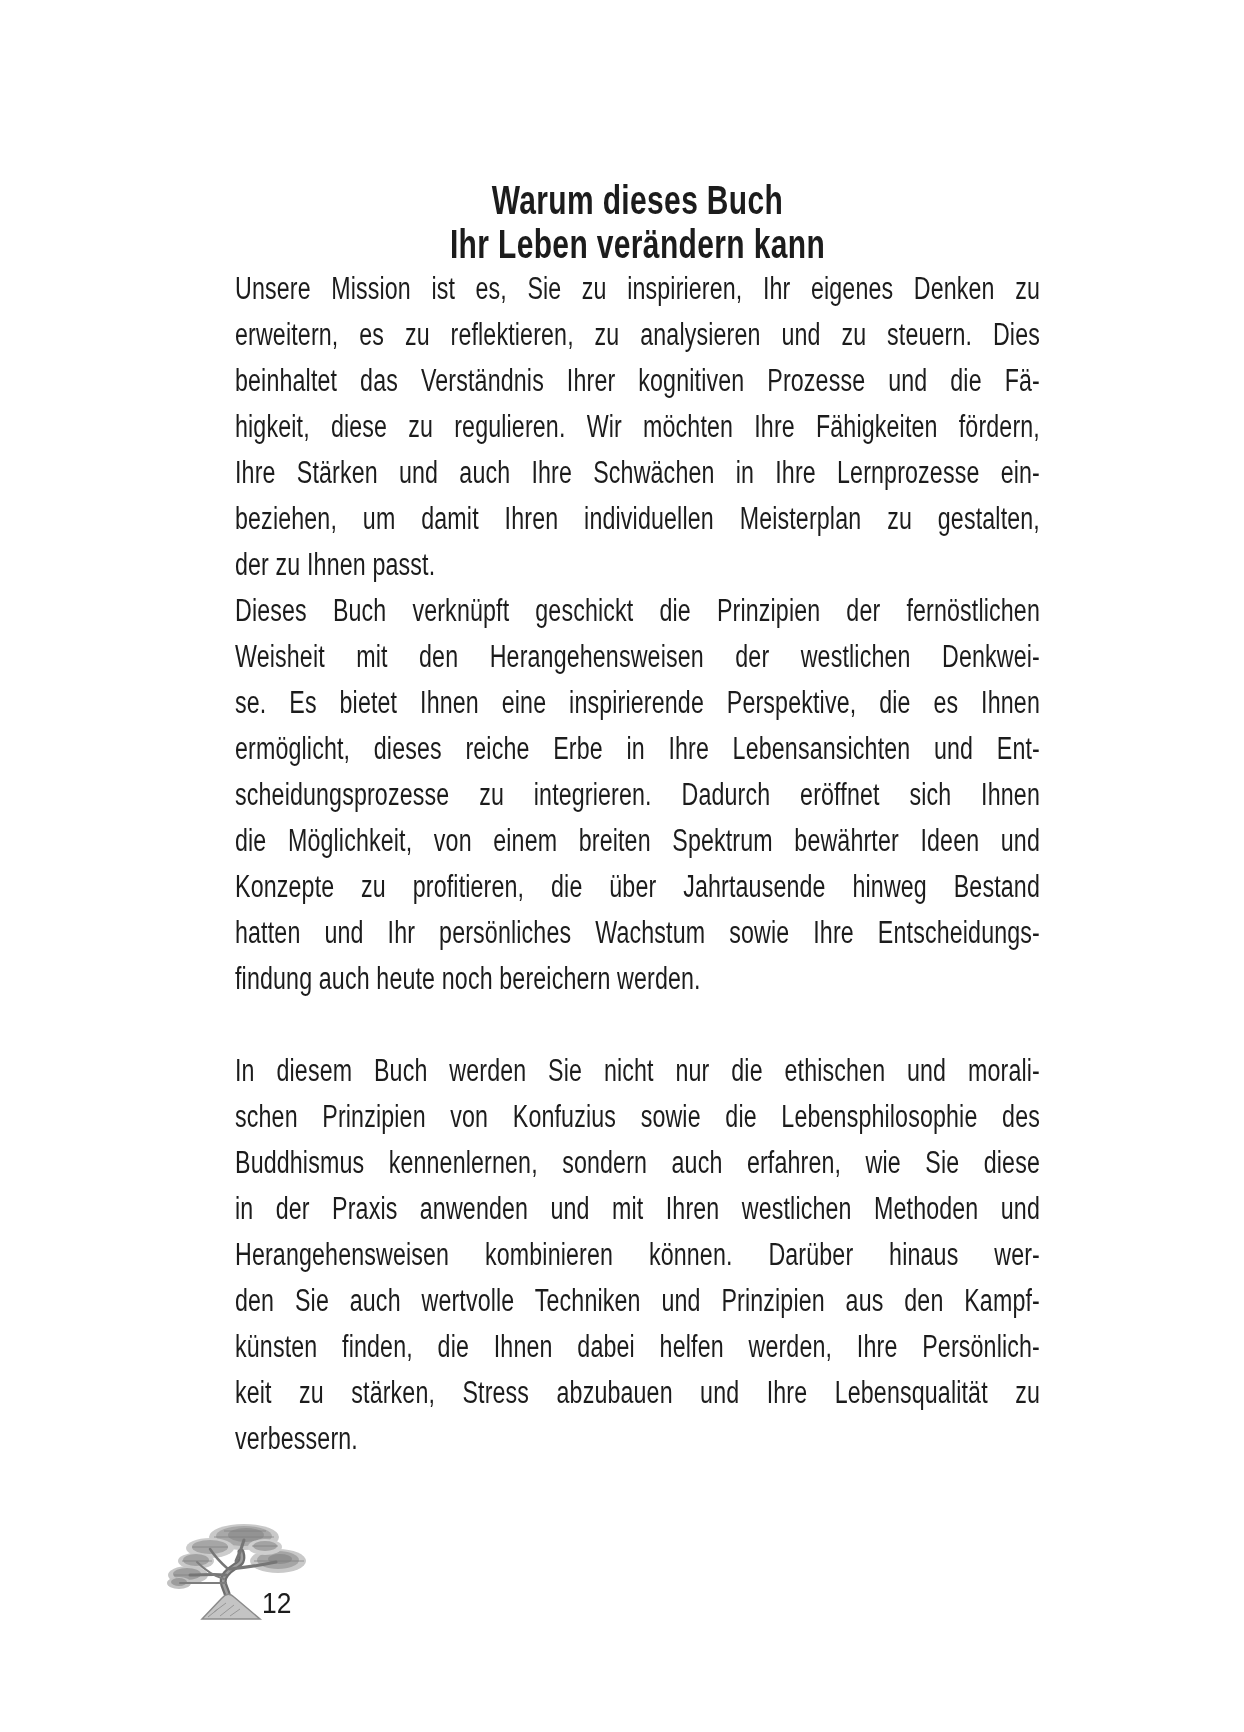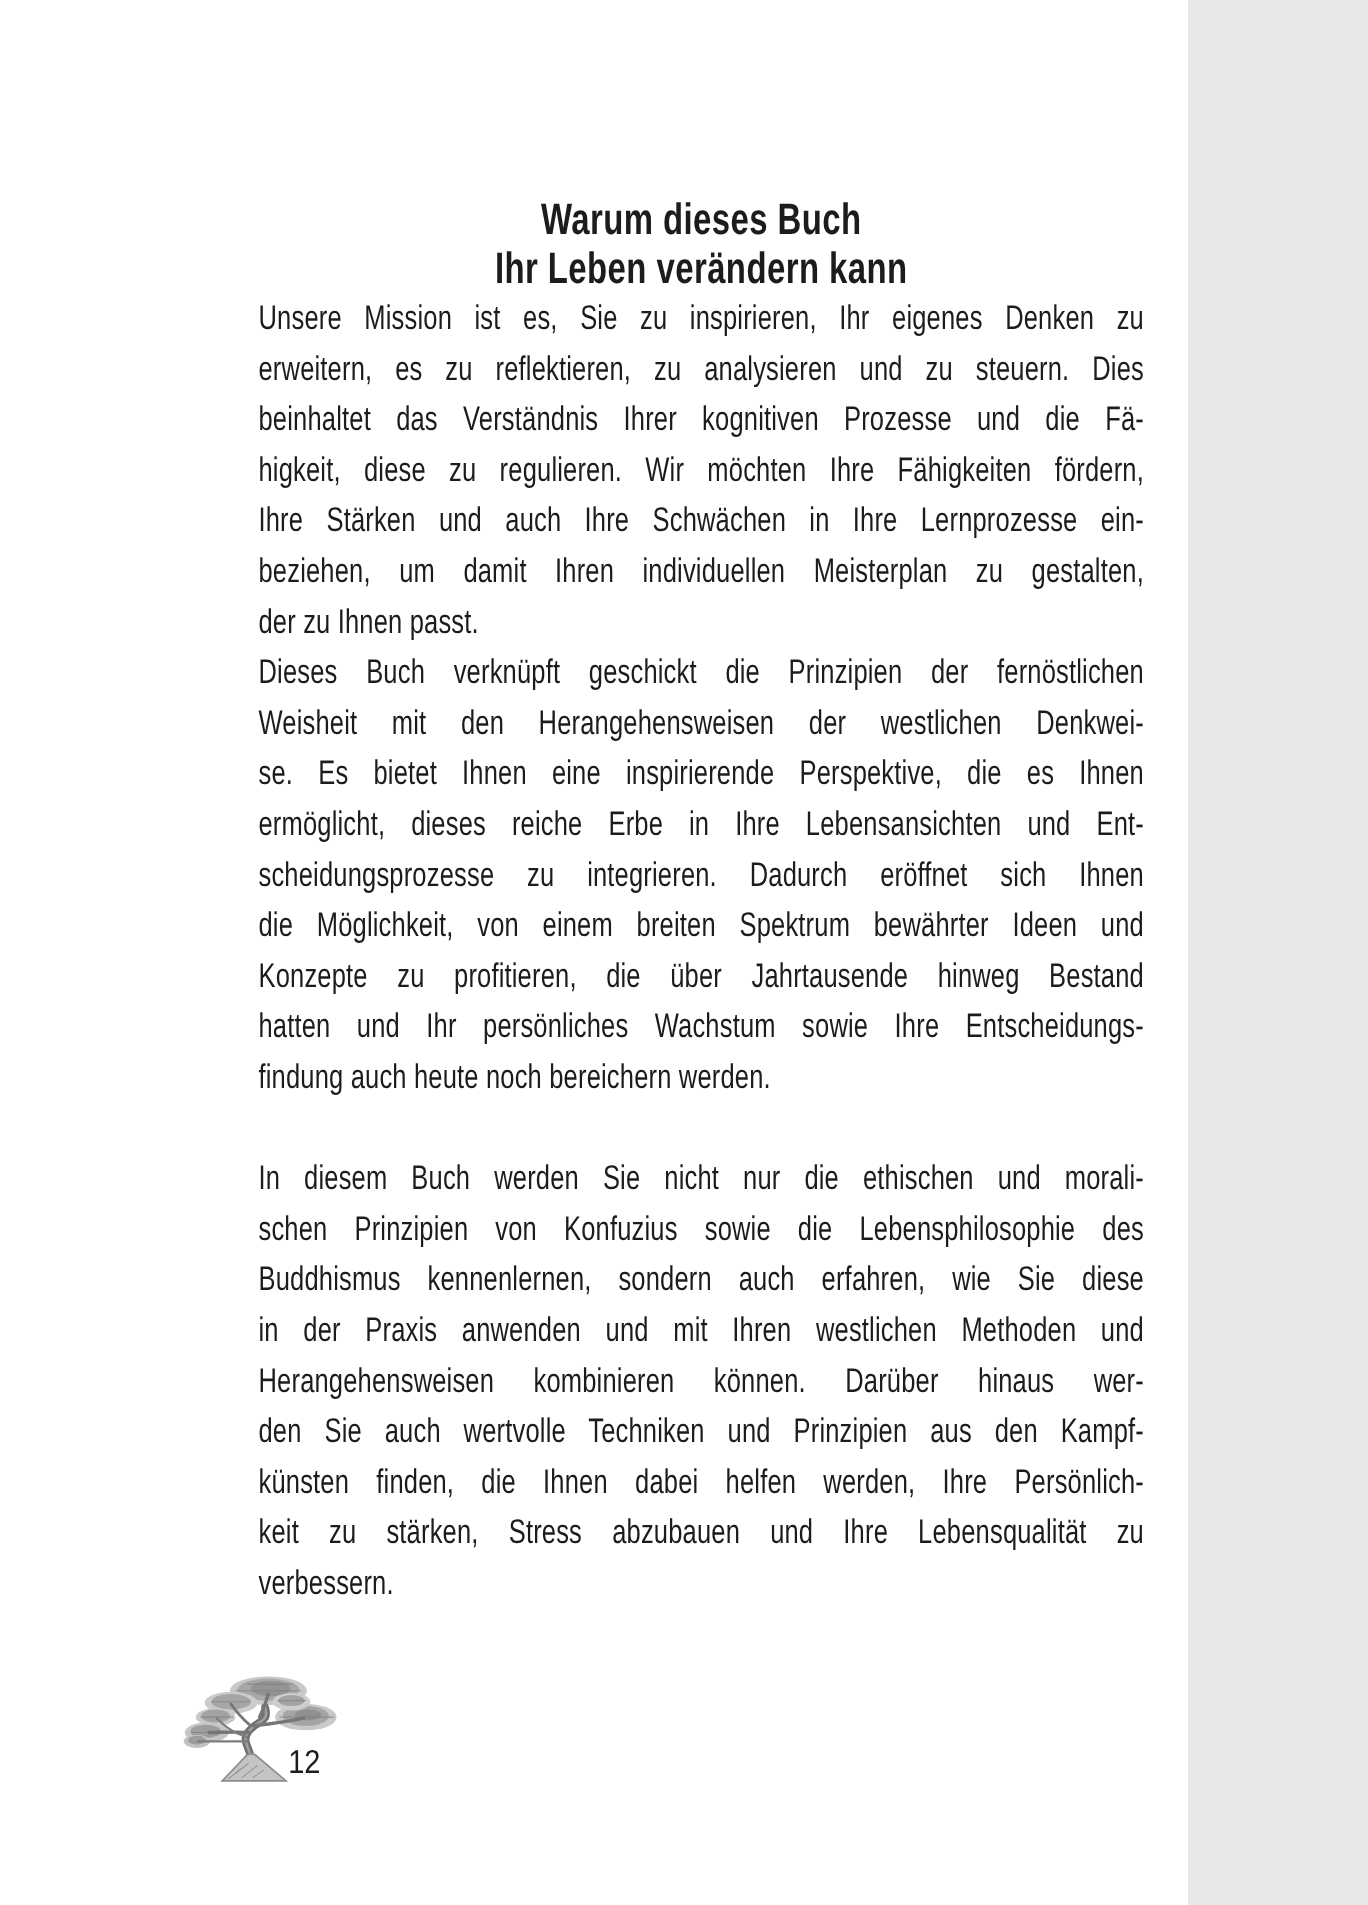--- a/index.html
+++ b/index.html
@@ -2,21 +2,21 @@
 <html lang="de"><head>
 <meta charset="utf-8">
 <style>
   html, body {
     margin: 0;
     padding: 0;
     background: #e8e8e8;
   }
   .sheet {
     position: relative;
-    width: 1080px;
+    width: 1244px;
     height: 1732px;
     background: var(--bg, #ffffff);
     overflow: hidden;
     font-family: "Liberation Sans", sans-serif;
     color: var(--ink, #1c1c1c);
   }
   
   .content {
     position: absolute;
     left: 235px;

